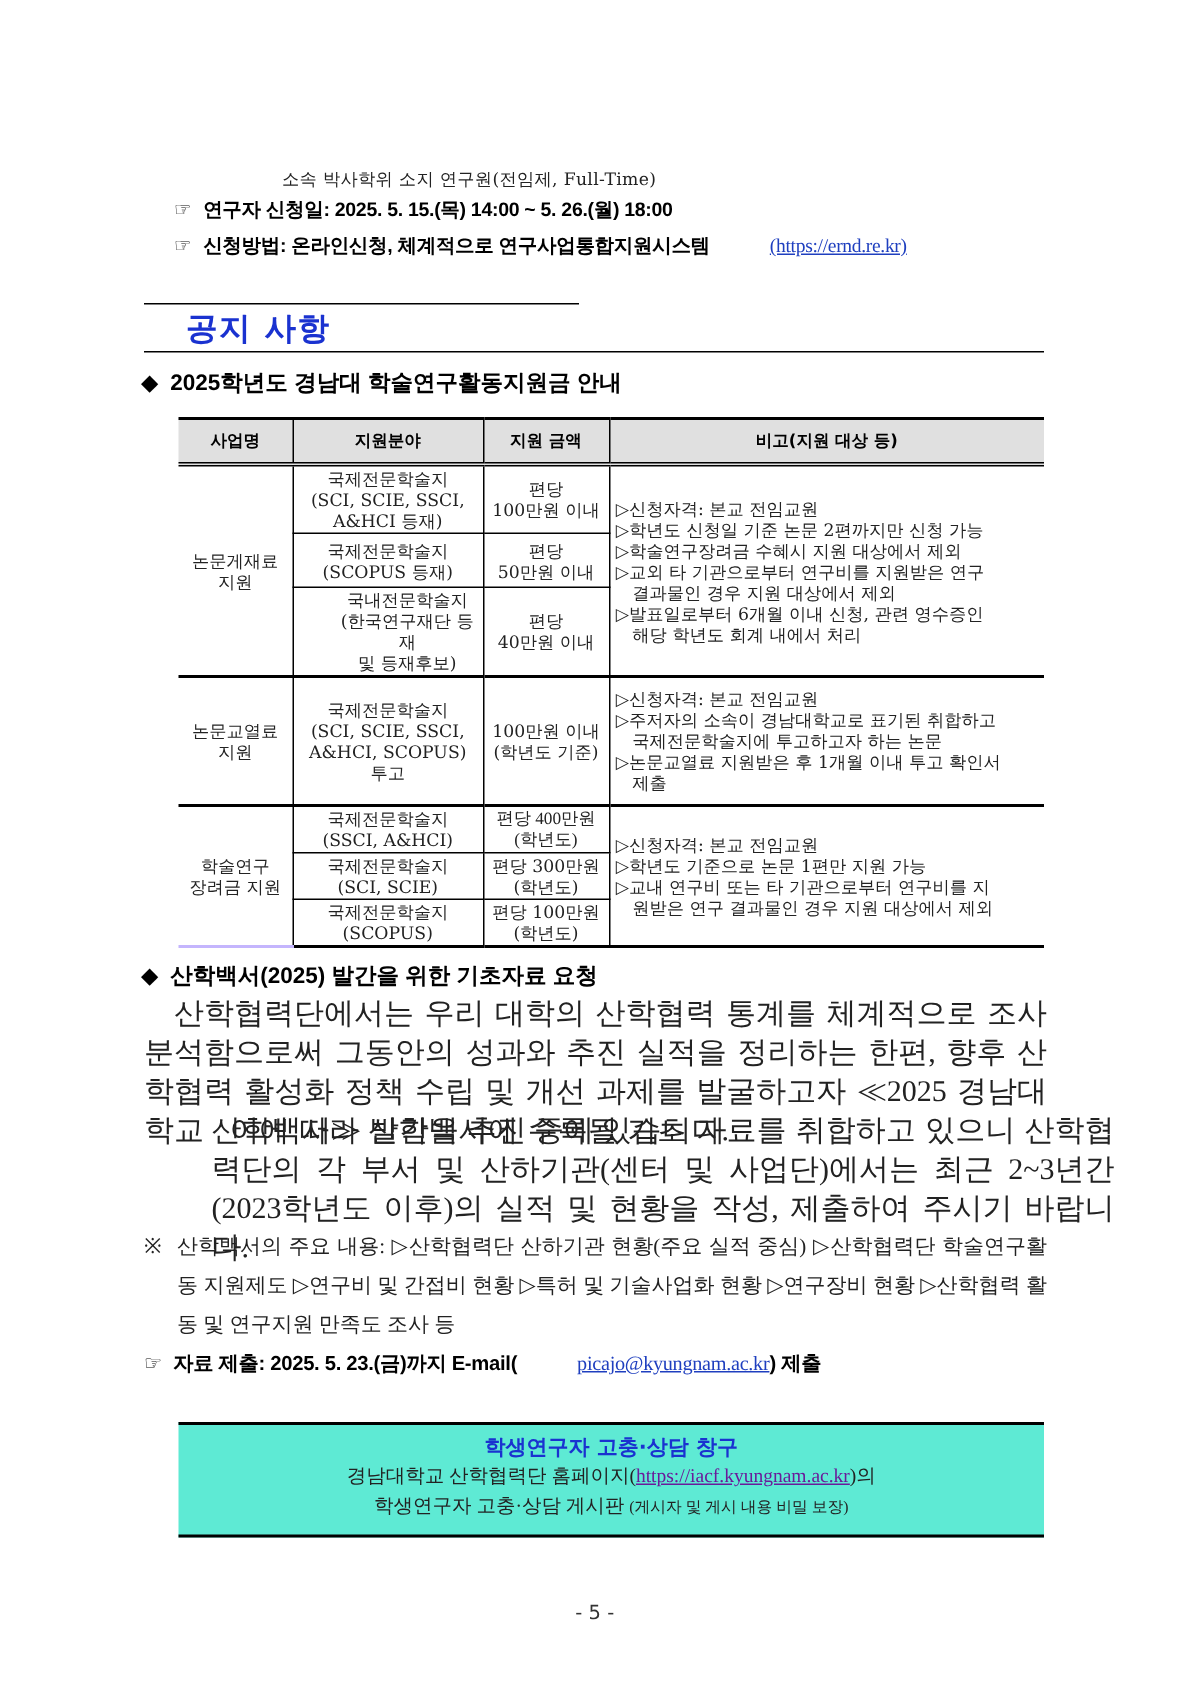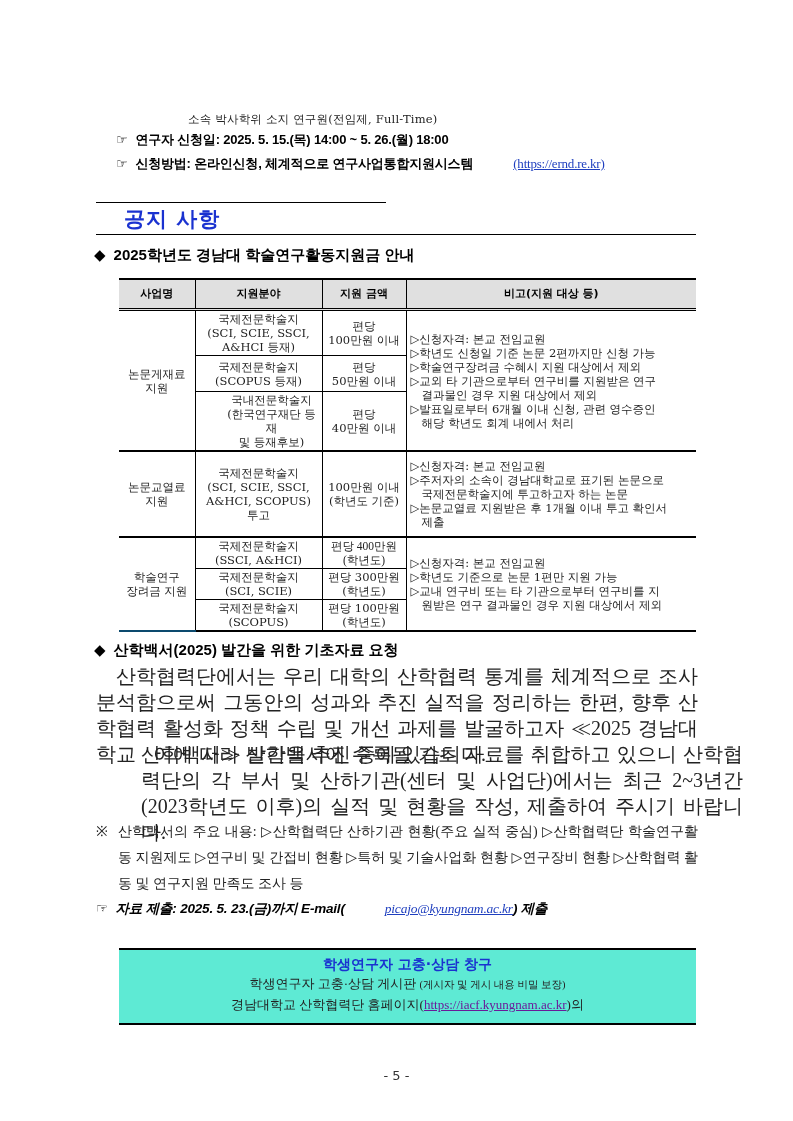--- a/index.html
+++ b/index.html
@@ -114,29 +114,29 @@
     <tr class="grp-end" style="height:86px;">
       <td class="c" style="white-space:pre-line;">논문교열료
 지원</td>
       <td class="c" style="white-space:pre-line;">국제전문학술지
 (SCI, SCIE, SSCI,
 A&amp;HCI, SCOPUS) 투고</td>
       <td class="c" style="white-space:pre-line;">100만원 이내
 (학년도 기준)</td>
       <td class="note">
         <span class="note-line">▷신청자격: 본교 전임교원</span>
-        <span class="note-line">▷주저자의 소속이 경남대학교로 표기된 논문으로</span>
+        <span class="note-line">▷주저자의 소속이 경남대학교로 표기된 취합하고</span>
         <span class="note-cont">국제전문학술지에 투고하고자 하는 논문</span>
         <span class="note-line">▷논문교열료 지원받은 후 1개월 이내 투고 확인서</span>
         <span class="note-cont">제출</span>
       </td>
     </tr>
 
     <tr style="height:30px;">
-      <td class="c" rowspan="3" style="white-space:pre-line; border-bottom:2px solid #0c4a6e;">학술연구
+      <td class="c" rowspan="3" style="white-space:pre-line; border-bottom:2px solid #c4b5fd;">학술연구
 장려금 지원</td>
       <td class="c" style="white-space:pre-line;">국제전문학술지
 (SSCI, A&amp;HCI)</td>
       <td class="c" style="white-space:pre-line;font-family:Liberation Serif, serif;">편당 400만원
 (학년도)</td>
       <td class="note" rowspan="3" style="border-bottom:2px solid #000;">
         <span class="note-line">▷신청자격: 본교 전임교원</span>
         <span class="note-line">▷학년도 기준으로 논문 1편만 지원 가능</span>
         <span class="note-line">▷교내 연구비 또는 타 기관으로부터 연구비를 지</span>
         <span class="note-cont">원받은 연구 결과물인 경우 지원 대상에서 제외</span>
@@ -165,29 +165,29 @@
 
 <div class="abs para" style="top:741px; text-indent:12px;margin-left:45px;">이에 따라 산학백서에 수록될 기초 자료를 취합하고 있으니 산학협력단의 각 부서 및 산하기관(센터 및 사업단)에서는 최근 2~3년간(2023학년도 이후)의 실적 및 현황을 작성, 제출하여 주시기 바랍니다.</div>
 
 <div class="abs ref-list" style="top:819px;">
   <div style="display:flex;">
     <span class="mark">※</span>
     <span style="flex:1; text-align:justify;">산학백서의 주요 내용: ▷산학협력단 산하기관 현황(주요 실적 중심) ▷산학협력단 학술연구활동 지원제도 ▷연구비 및 간접비 현황 ▷특허 및 기술사업화 현황 ▷연구장비 현황 ▷산학협력 활동 및 연구지원 만족도 조사 등</span>
   </div>
 </div>
 
-<div class="abs bullet-line" style="top:900px; left:96px; font-size:13.5px;font-style:italic;">
+<div class="abs bullet-line" style="top:900px; left:96px; font-size:13.5px;">
   <span class="hand">☞</span>
   <span>자료 제출: 2025. 5. 23.(금)까지 E-mail(</span><a class="link">picajo@kyungnam.ac.kr</a><span>) 제출</span>
 </div>
 
 <div class="abs box">
   <div class="box-title">학생연구자 고충·상담 창구</div>
   <div class="box-line">
+    <span>경남대학교 산학협력단 홈페이지(</span><a class="link-purple">https://iacf.kyungnam.ac.kr</a><span>)의</span>
+  </div>
+  <div class="box-line">
     <span>학생연구자 고충·상담 게시판</span>
     <span class="box-small">(게시자 및 게시 내용 비밀 보장)</span>
-  </div>
-  <div class="box-line">
-    <span>경남대학교 산학협력단 홈페이지(</span><a class="link-purple">https://iacf.kyungnam.ac.kr</a><span>)의</span>
   </div>
 </div>
 
 <div class="abs page-num">- 5 -</div>
 
 </body></html>

